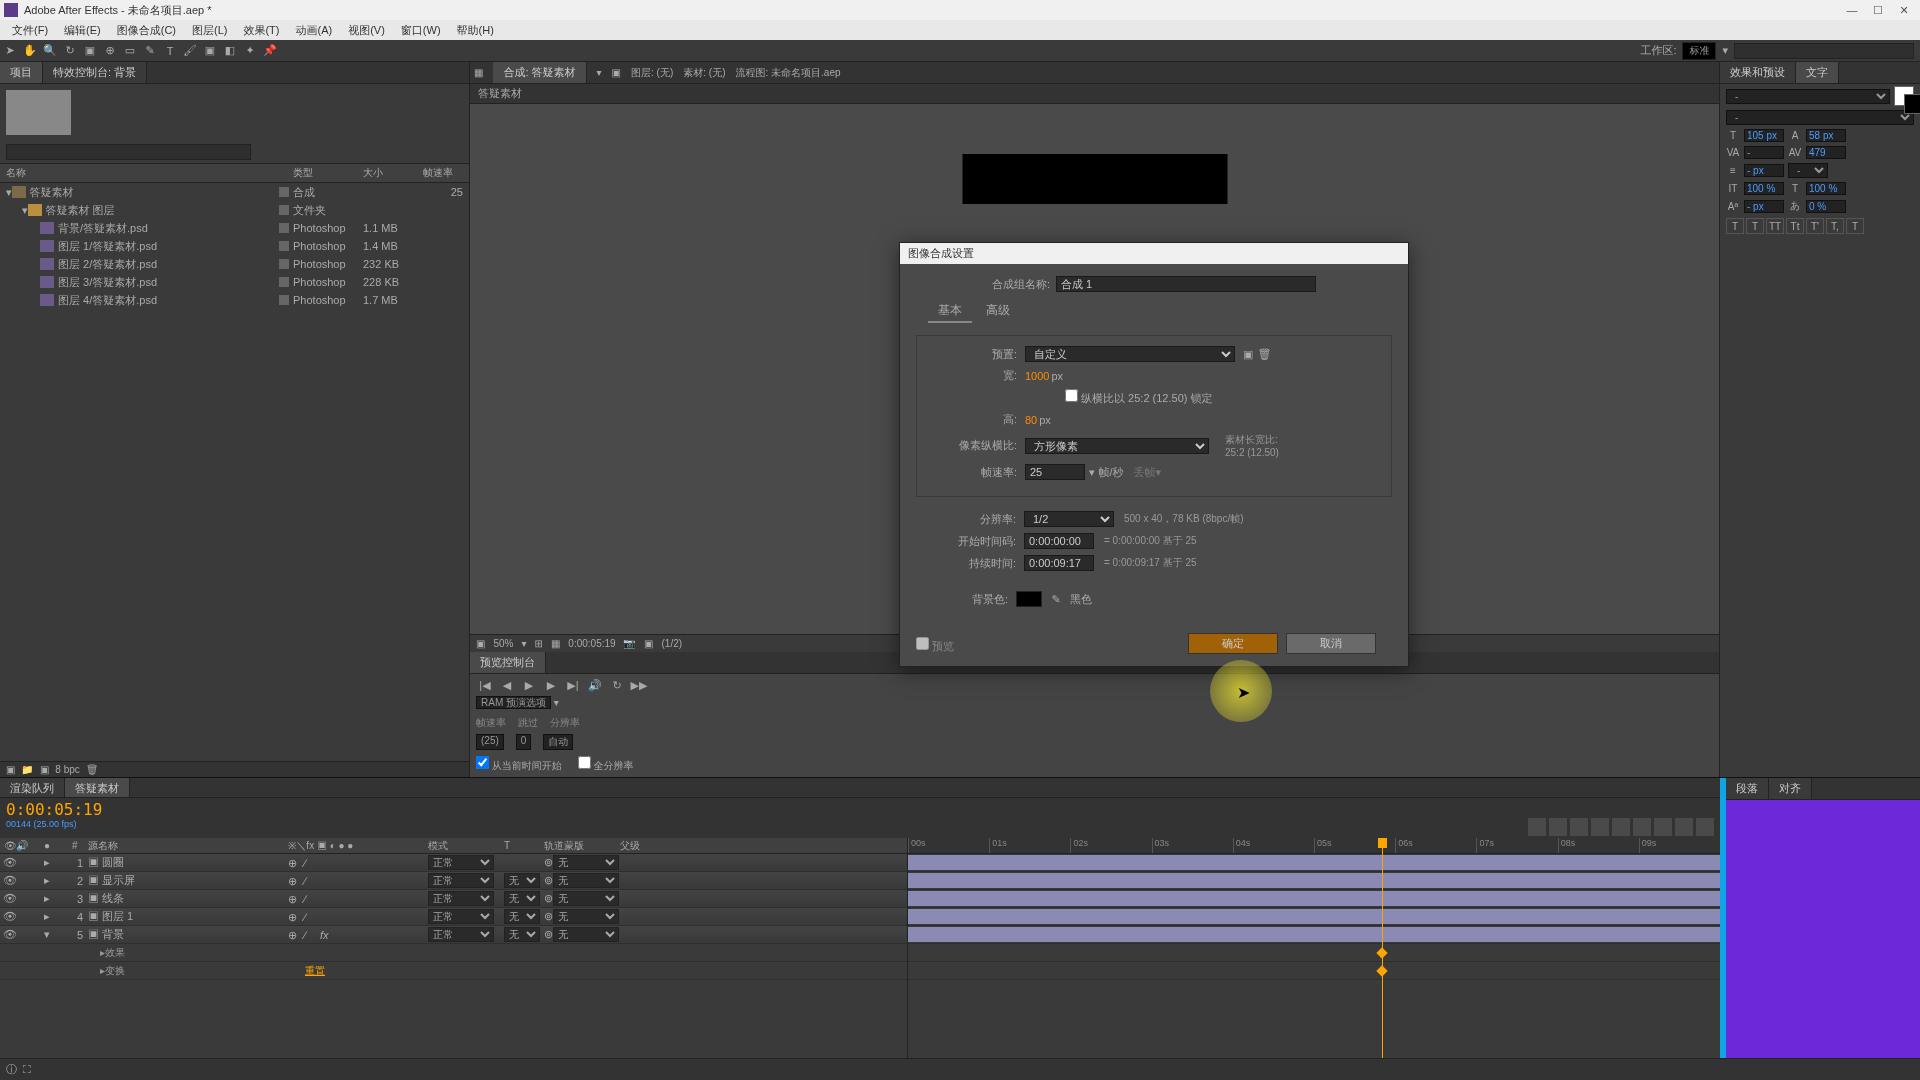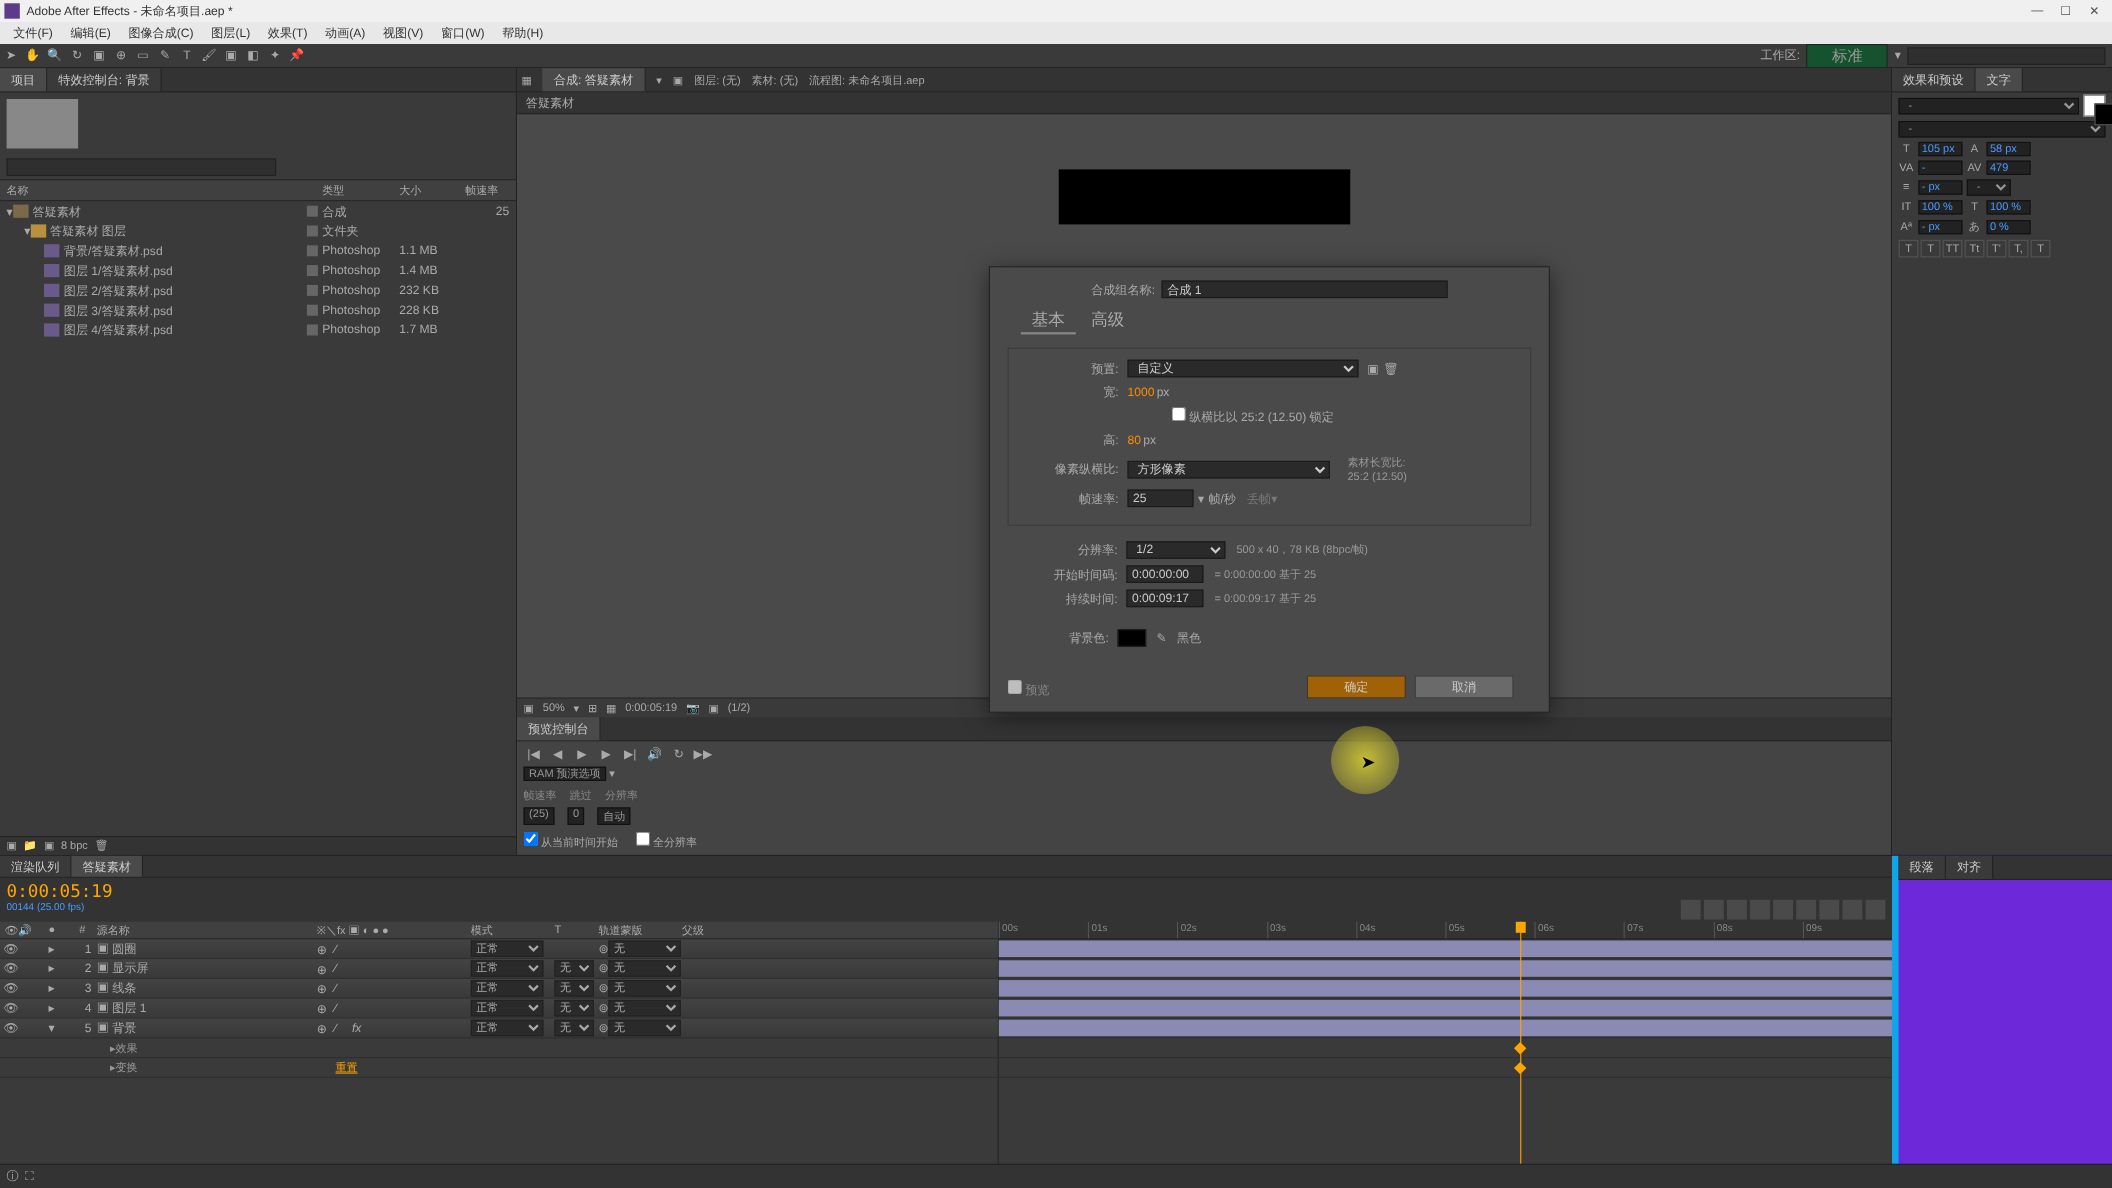--- a/index.html
+++ b/index.html
@@ -11,21 +11,21 @@
     .window-controls { margin-left: auto; display: flex; gap: 2px; }
     .window-btn { width: 24px; height: 16px; display: flex; align-items: center; justify-content: center; color: #555; }
     
     
     .menubar { background: #e8e8e8; height: 20px; display: flex; align-items: center; padding: 0 4px; font-size: 11px; color: #333; }
     .menubar span { padding: 0 8px; cursor: pointer; }
     
     
     .top-toolbar { background: #3a3a3a; height: 22px; display: flex; align-items: center; border-bottom: 1px solid #222; }
     .top-toolbar .right { margin-left: auto; display: flex; align-items: center; gap: 6px; padding-right: 6px; }
-    .workspace-sel { background: #14532d; border: 1px solid #222; padding: 1px 22px; font-size: 14px; color: #999; }
+    .workspace-sel { background: #000000; border: 1px solid #222; padding: 1px 6px; font-size: 10px; color: #999; }
     .search-box { background: #2f2f2f; border: 1px solid #222; width: 180px; height: 16px; }
     .tool-icon { width: 20px; height: 20px; display: inline-flex; align-items: center; justify-content: center; color: #aaa; }
     
     
     .main { display: grid; grid-template-columns: 470px 1fr 200px; height: 715px; }
     
     
     .project-panel { background: #3a3a3a; border-right: 1px solid #222; display: flex; flex-direction: column; }
     .panel-tabs { display: flex; background: #333; height: 22px; border-bottom: 1px solid #222; }
     .panel-tab { padding: 3px 10px; background: #3a3a3a; font-size: 11px; color: #ccc; border-right: 1px solid #222; }
@@ -138,21 +138,21 @@
     .dialog { position: absolute; left: 899px; top: 242px; width: 510px; background: #4a4a4a; border: 1px solid #222; box-shadow: 0 4px 20px rgba(0,0,0,0.5); }
     .dialog-title { background: #f0f0f0; color: #333; padding: 3px 8px; font-size: 11px; }
     .dialog-body { padding: 12px 16px; }
     .dlg-row { display: flex; align-items: center; margin-bottom: 6px; font-size: 11px; }
     .dlg-label { width: 100px; text-align: right; padding-right: 8px; }
     .dlg-input { background: #2a2a2a; border: 1px solid #1a1a1a; color: #ccc; padding: 1px 4px; font-size: 11px; }
     .dlg-input-wide { width: 260px; }
     .dlg-val { color: #ff8c00; }
     .dlg-sel { background: #2a2a2a; border: 1px solid #1a1a1a; color: #ccc; font-size: 11px; padding: 0 4px; }
     .dlg-tabs { display: flex; gap: 4px; margin: 8px 0 12px 12px; }
-    .dlg-tab { padding: 2px 10px; font-size: 15px; font-family: Liberation Mono, monospace; }
+    .dlg-tab { padding: 2px 10px; font-size: 12px; font-family: Liberation Mono, monospace; }
     .dlg-tab.active { border-bottom: 2px solid #888; }
     .dlg-buttons { display: flex; justify-content: flex-end; gap: 8px; padding: 8px 16px 12px; }
     .dlg-btn { width: 90px; padding: 2px 0; text-align: center; background: #6a6a6a; border: 1px solid #333; font-size: 11px; color: #ccc; }
     .dlg-btn.ok { background: #a16207; }
     .dialog .section { border: 1px solid #3a3a3a; margin: 4px 0 10px; padding: 10px 8px; }
     .color-sw-dlg { width: 26px; height: 16px; background: #000; border: 1px solid #222; }
     .eyedrop { width: 16px; height: 16px; display: inline-flex; align-items: center; justify-content: center; }
     
     
     .highlight-circle { position: absolute; left: 1210px; top: 660px; width: 62px; height: 62px; border-radius: 50%; background: radial-gradient(circle, rgba(230,220,50,0.8), rgba(200,190,40,0.2)); pointer-events: none; }
@@ -602,20 +602,21 @@
     </div>
   </div>
 </div>
 
 <div class="app-footer">
   <span>ⓘ</span>
   <span>⛶</span>
 </div>
 
 <div class="dialog">
+  <div class="dialog-title">图像合成设置</div>
   <div class="dialog-body">
     <div class="dlg-row" style="justify-content:center">
       <span style="padding-right:6px">合成组名称:</span>
       <input class="dlg-input dlg-input-wide" value="合成 1" style="">
     </div>
     <div class="dlg-tabs">
       <span class="dlg-tab active">基本</span>
       <span class="dlg-tab">高级</span>
     </div>
     <div class="section">

